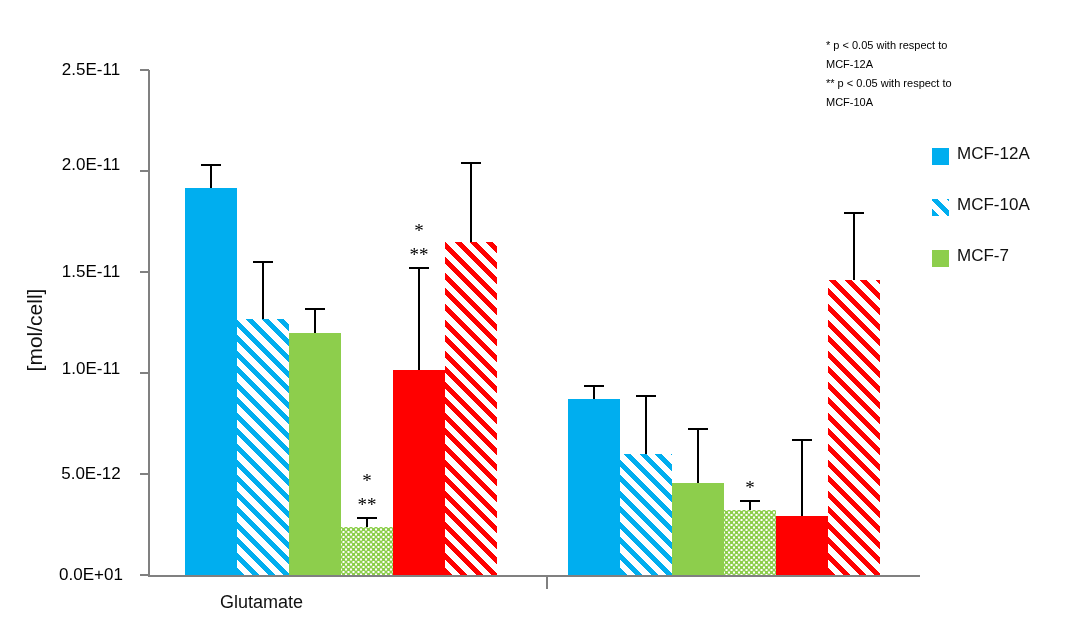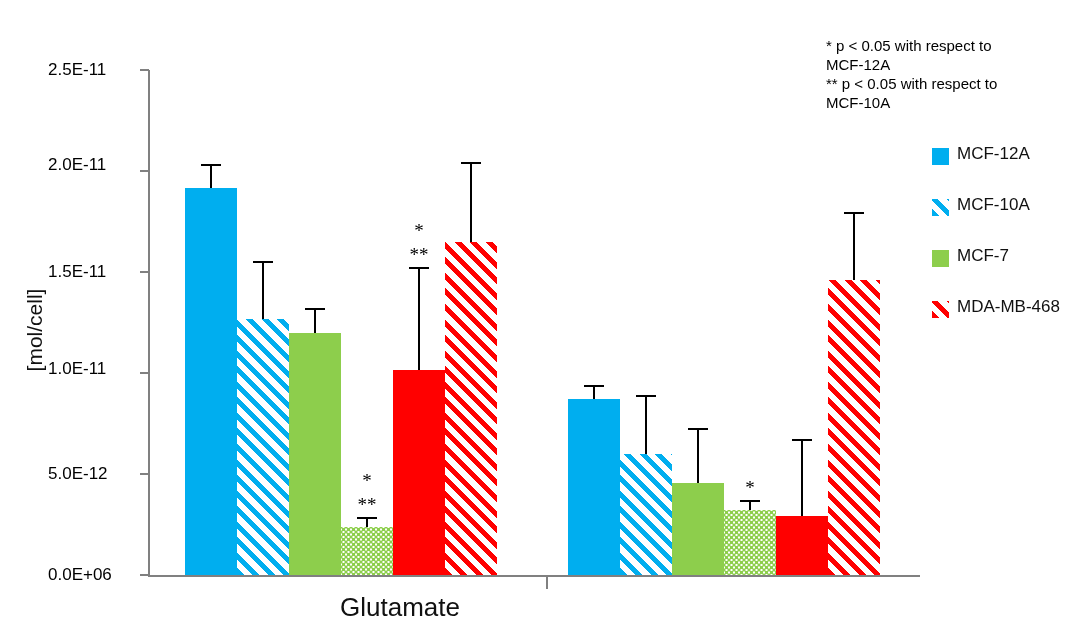--- a/index.html
+++ b/index.html
@@ -9,36 +9,36 @@
     color:#000;overflow:hidden;position:relative;
   }
   #chart-root{position:absolute;left:0;top:0;width:1077px;height:631px;}
   .abs{position:absolute;}
 
   
   .y-axis-line{left:148px;top:70px;width:2px;height:506px;background:#808080;}
   .x-axis-line{left:148px;top:575px;width:772px;height:2px;background:#808080;}
   .tick{left:140px;width:9px;height:2px;background:#808080;}
   .y-tick-label{
-    right:auto;text-align:left;width:86px;left:48px;
+    right:auto;text-align:center;width:86px;left:48px;
     font-size:17px;color:#000;line-height:1;
   }
   .axis-sep{left:546px;top:577px;width:2px;height:12px;background:#808080;}
 
   
   #y-axis-title{
     left:-50px;top:318px;width:170px;text-align:center;
     font-size:21px;color:#111;
     transform:rotate(-90deg);transform-origin:center center;
     white-space:nowrap;
   }
 
   
   .group-label{
-    font-size:26px;color:#111;text-align:right;top:592px;width:240px;
+    font-size:18px;color:#111;text-align:left;top:592px;width:240px;
   }
 
   
   .bar{position:absolute;bottom:0;}
   .plot-area{
     position:absolute;left:148px;top:70px;width:772px;height:505px;
   }
 
   .fill-solid-cyan{background:#00AEEF;}
   .fill-solid-green{background:#8DCE4C;}
@@ -65,21 +65,21 @@
   .err-cap{position:absolute;height:2px;width:20px;background:#000;}
 
   
   .sig{
     position:absolute;font-size:19px;line-height:1;color:#000;
     text-align:center;white-space:nowrap;font-family:"Liberation Serif",serif;
   }
 
   
   #stats-note{
-    left:826px;top:36px;width:250px;font-size:15px;line-height:19px;color:#000;
+    left:826px;top:36px;width:250px;font-size:11px;line-height:19px;color:#000;
   }
   #stats-note div{white-space:pre;}
 
   
   #legend{left:932px;top:140px;width:145px;}
   .legend-row{position:relative;height:51px;}
   .legend-swatch{
     position:absolute;left:0;top:8px;width:17px;height:17px;
   }
   .legend-label{
@@ -88,21 +88,21 @@
 </style>
 </head>
 <body>
 
 <div id="chart-root">
 
   <div class="abs" id="y-axis-title">[mol/cell]</div>
 
   <div id="y-ticks">
       <div class="abs tick" style="top: 574px;"></div>
-      <div class="abs y-tick-label" style="top: 566px;">0.0E+06</div>
+      <div class="abs y-tick-label" style="top: 566px;">0.0E+01</div>
       <div class="abs tick" style="top: 473px;"></div>
       <div class="abs y-tick-label" style="top: 465px;">5.0E-12</div>
       <div class="abs tick" style="top: 372px;"></div>
       <div class="abs y-tick-label" style="top: 360px;">1.0E-11</div>
       <div class="abs tick" style="top: 271px;"></div>
       <div class="abs y-tick-label" style="top: 263px;">1.5E-11</div>
       <div class="abs tick" style="top: 170px;"></div>
       <div class="abs y-tick-label" style="top: 156px;">2.0E-11</div>
       <div class="abs tick" style="top: 69px;"></div>
       <div class="abs y-tick-label" style="top: 61px;">2.5E-11</div>
@@ -171,19 +171,15 @@
         <span class="legend-label">MCF-12A</span>
       </div>
       <div class="legend-row">
         <span class="legend-swatch fill-hatch-cyan"></span>
         <span class="legend-label">MCF-10A</span>
       </div>
       <div class="legend-row">
         <span class="legend-swatch fill-solid-green"></span>
         <span class="legend-label">MCF-7</span>
       </div>
-      <div class="legend-row">
-        <span class="legend-swatch fill-hatch-red"></span>
-        <span class="legend-label">MDA-MB-468</span>
-      </div>
     </div>
 
 </div>
 
 </body></html>

